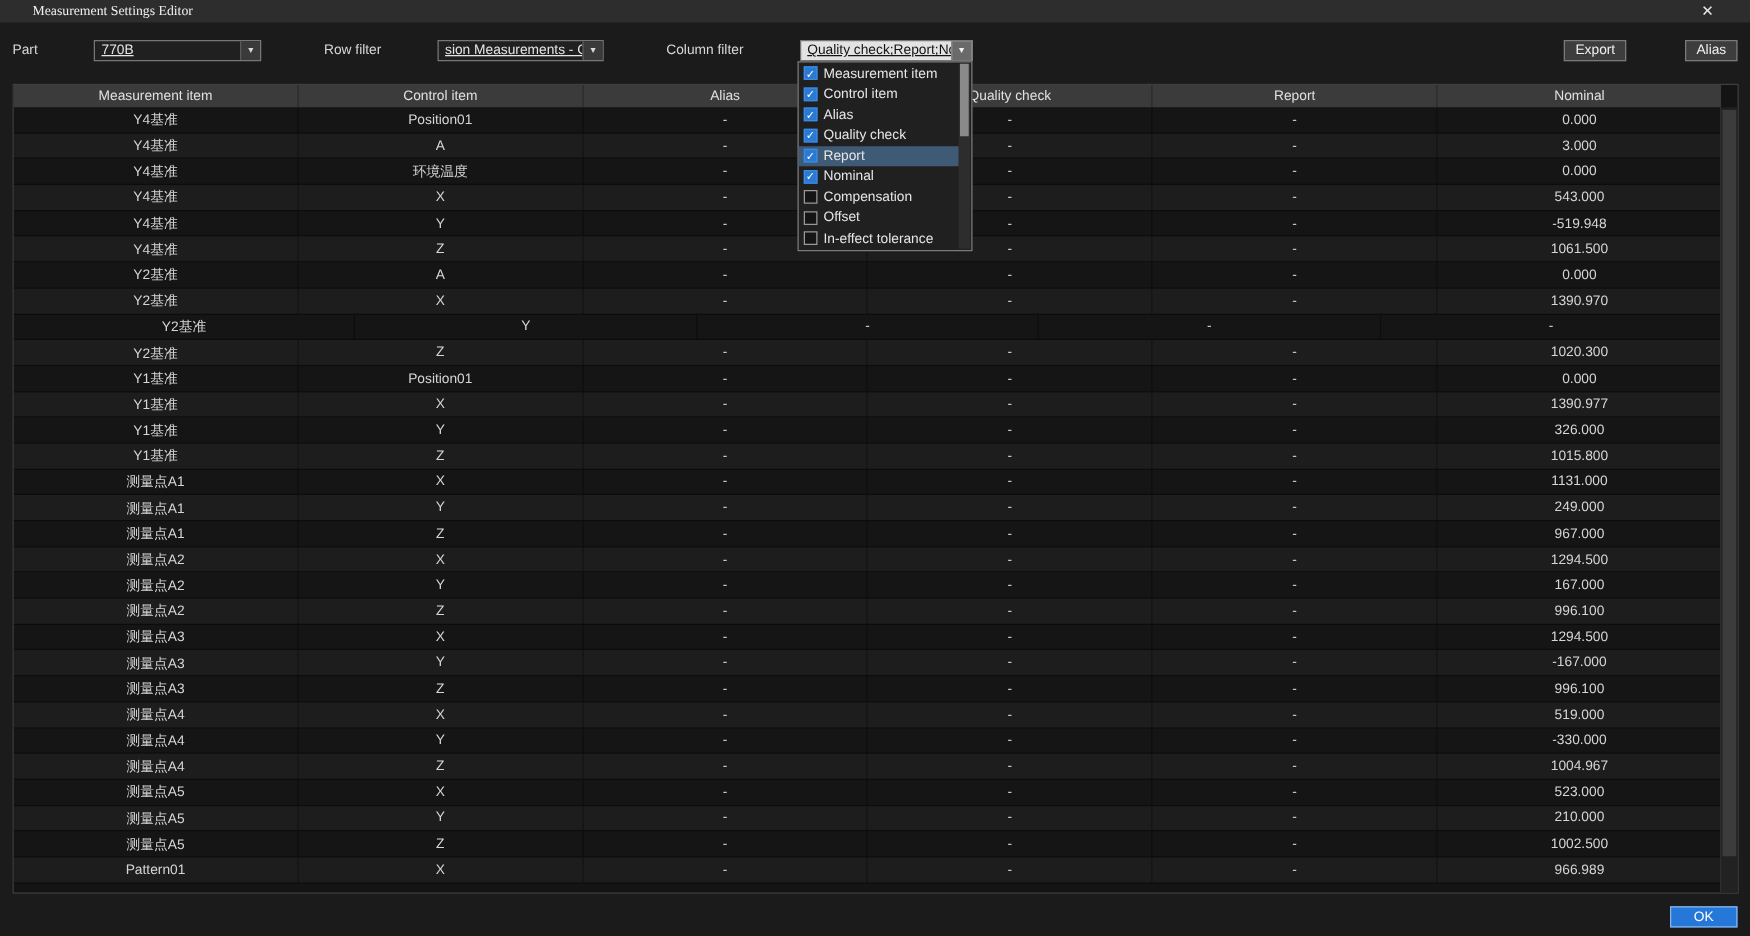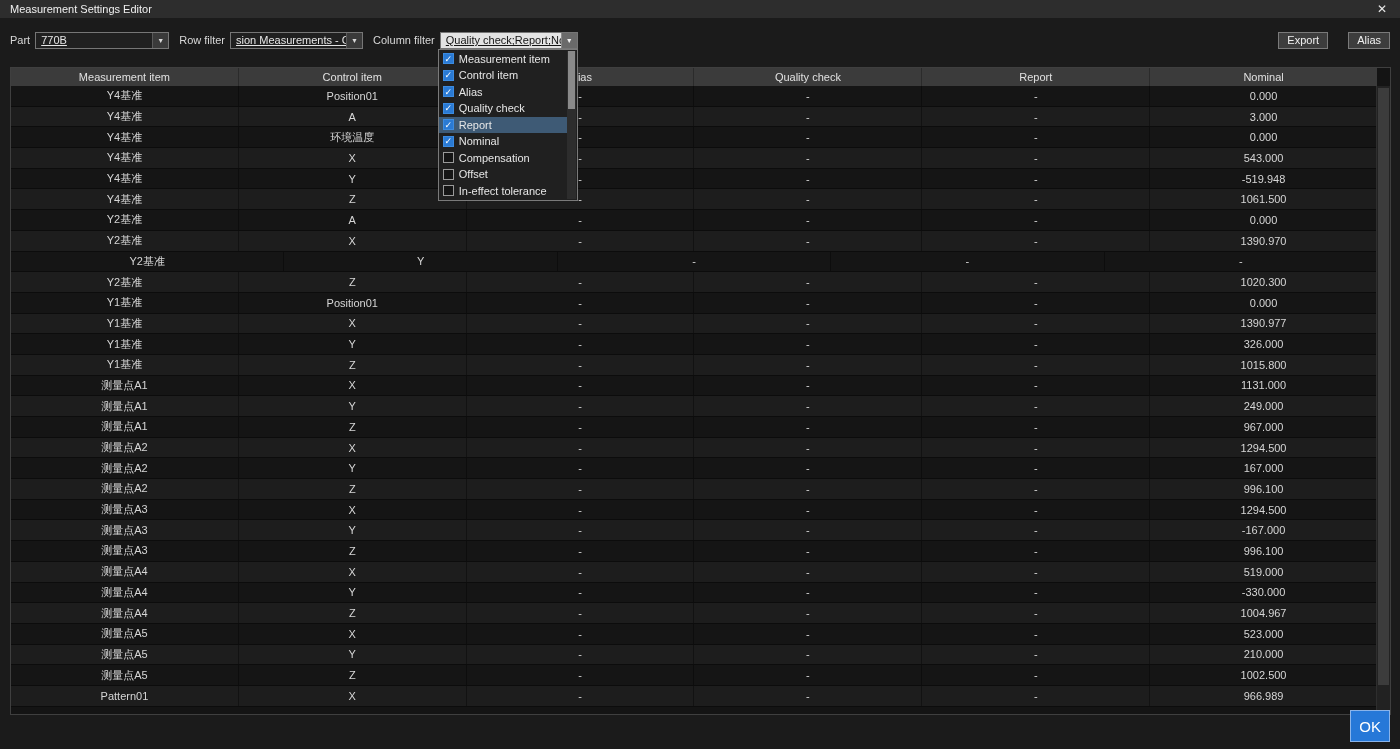--- a/index.html
+++ b/index.html
@@ -4,50 +4,50 @@
 <style>
   html,body{margin:0;padding:0;background:#000;}
   .window{
     position:relative;width:1400px;height:749px;overflow:hidden;
     background:#1b1b1b;font-family:"Liberation Sans",sans-serif;
     color:#d6d6d6;font-size:11px;
   }
   
   .titlebar{
     position:absolute;top:0;left:0;right:0;height:18px;background:#2d2d2d;
-    display:flex;align-items:center;padding:0 10px;color:#f0f0f0;
+    display:flex;align-items:center;padding:0 26px;color:#f0f0f0;font-family:Liberation Serif, serif;
   }
   .titlebar .close{
     margin-left:auto;cursor:default;font-size:12px;color:#e8e8e8;
     width:16px;text-align:center;
   }
   
   .toolbar{
     position:absolute;top:31px;left:10px;right:10px;height:18px;
-    display:flex;align-items:center;
+    display:flex;align-items:center;gap:40px;
   }
   .tlabel{color:#d8d8d8;margin-right:5px;white-space:nowrap;}
   .combo{
     height:17px;box-sizing:border-box;border:1px solid #767676;background:#202020;
     display:flex;align-items:center;margin-right:10px;
   }
   .combo .ctext{
     flex:1;padding:0 5px;color:#e6e6e6;white-space:nowrap;overflow:hidden;text-decoration:underline;
   }
   .combo .carrow{
     width:15px;height:100%;display:flex;align-items:center;justify-content:center;
     font-size:7px;color:#d8d8d8;background:#3a3a3a;border-left:1px solid #5a5a5a;
   }
   .combo.light{background:#e3e3e3;}
   .combo.light .ctext{color:#141414;}
   .combo.light .carrow{background:#6a6a6a;color:#f0f0f0;border-left:1px solid #8a8a8a;}
   .combo-wrap{position:relative;}
   .btn{
     height:17px;box-sizing:border-box;border:1px solid #7a7a7a;background:#3d3d3d;
-    color:#f0f0f0;font-size:11px;padding:0 8px;margin-left:20px;
+    color:#f0f0f0;font-size:11px;padding:0 8px;margin-left:7px;
     font-family:"Liberation Sans",sans-serif;display:flex;align-items:center;text-align:right;
   }
   .toolbar .spacer{margin-left:auto;}
   
   .table-container{
     position:absolute;left:10px;top:67px;width:1381px;height:648px;
     box-sizing:border-box;border:1px solid #3f3f3f;background:#141414;
   }
   .tinner{position:absolute;left:0;top:0;right:13px;bottom:0;overflow:hidden;}
   .thead{display:flex;height:18px;background:#3b3b3b;}
@@ -90,23 +90,23 @@
   }
   .cb.checked{background:#2a7ad4;border-color:#3c8be0;}
   .dd-scroll{
     position:absolute;top:1px;bottom:1px;right:1px;width:9px;background:#2d2d2d;
   }
   .dd-scroll .thumb{
     position:absolute;left:1px;right:1px;top:0;height:58px;background:#8a8a8a;
   }
   
   .ok-btn{
-    position:absolute;right:10px;bottom:7px;height:32px;min-width:30px;
-    background:#2678d8;border:1px solid #8ab4ea;color:#ffffff;font-size:15px;
-    font-family:"Liberation Sans",sans-serif;padding:0 8px;
+    position:absolute;right:10px;bottom:7px;height:17px;min-width:30px;
+    background:#2678d8;border:1px solid #8ab4ea;color:#ffffff;font-size:11px;
+    font-family:"Liberation Sans",sans-serif;padding:0 18px;
   }
 </style>
 </head>
 <body>
 
 <div class="window">
 
   <div class="titlebar">
     <span>Measurement Settings Editor</span>
     <span class="close">✕</span>

